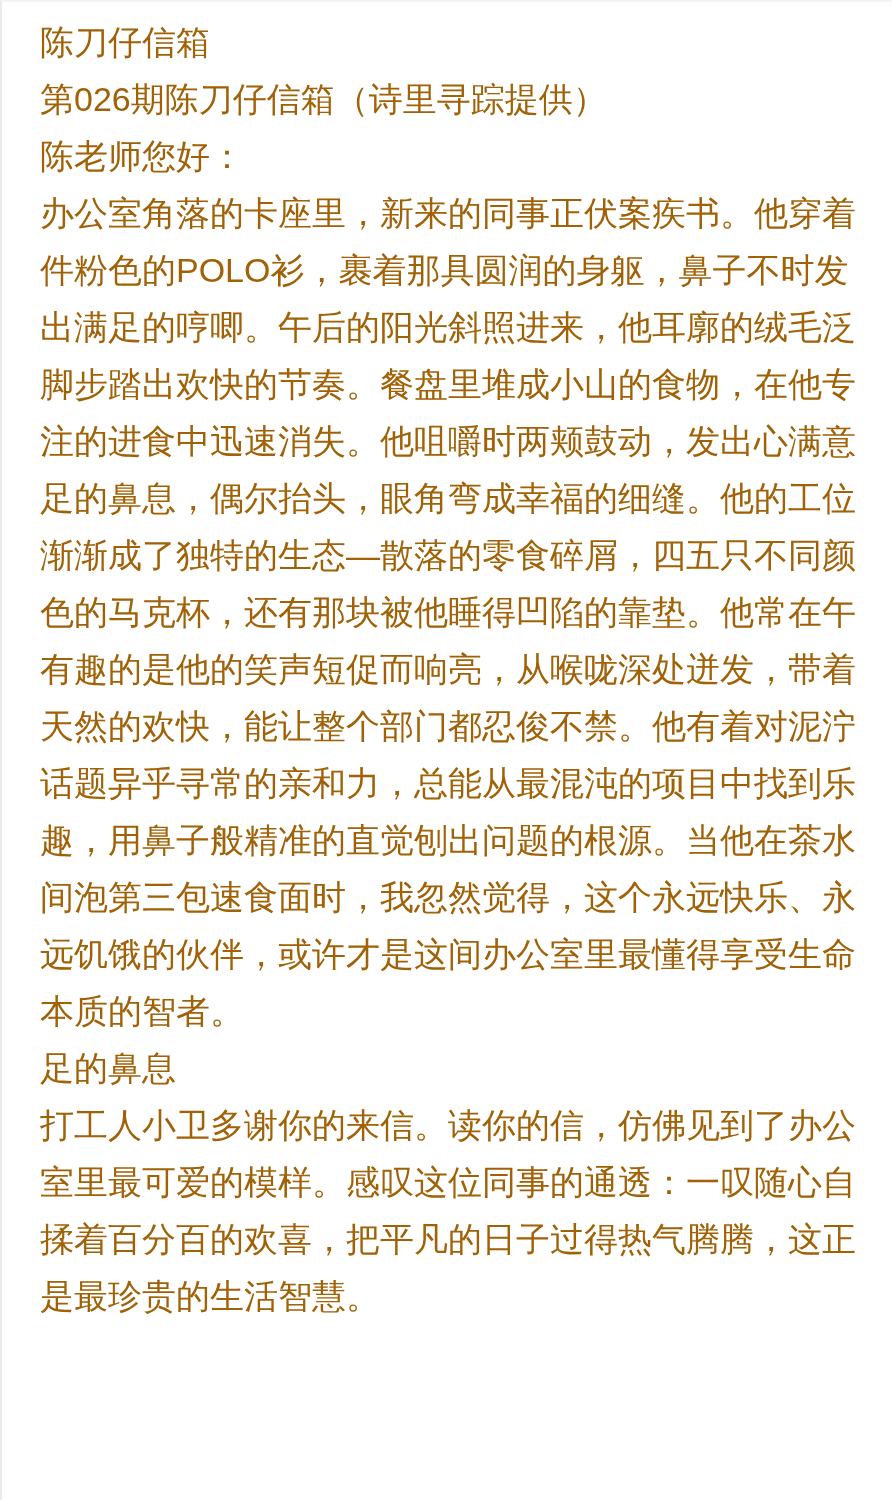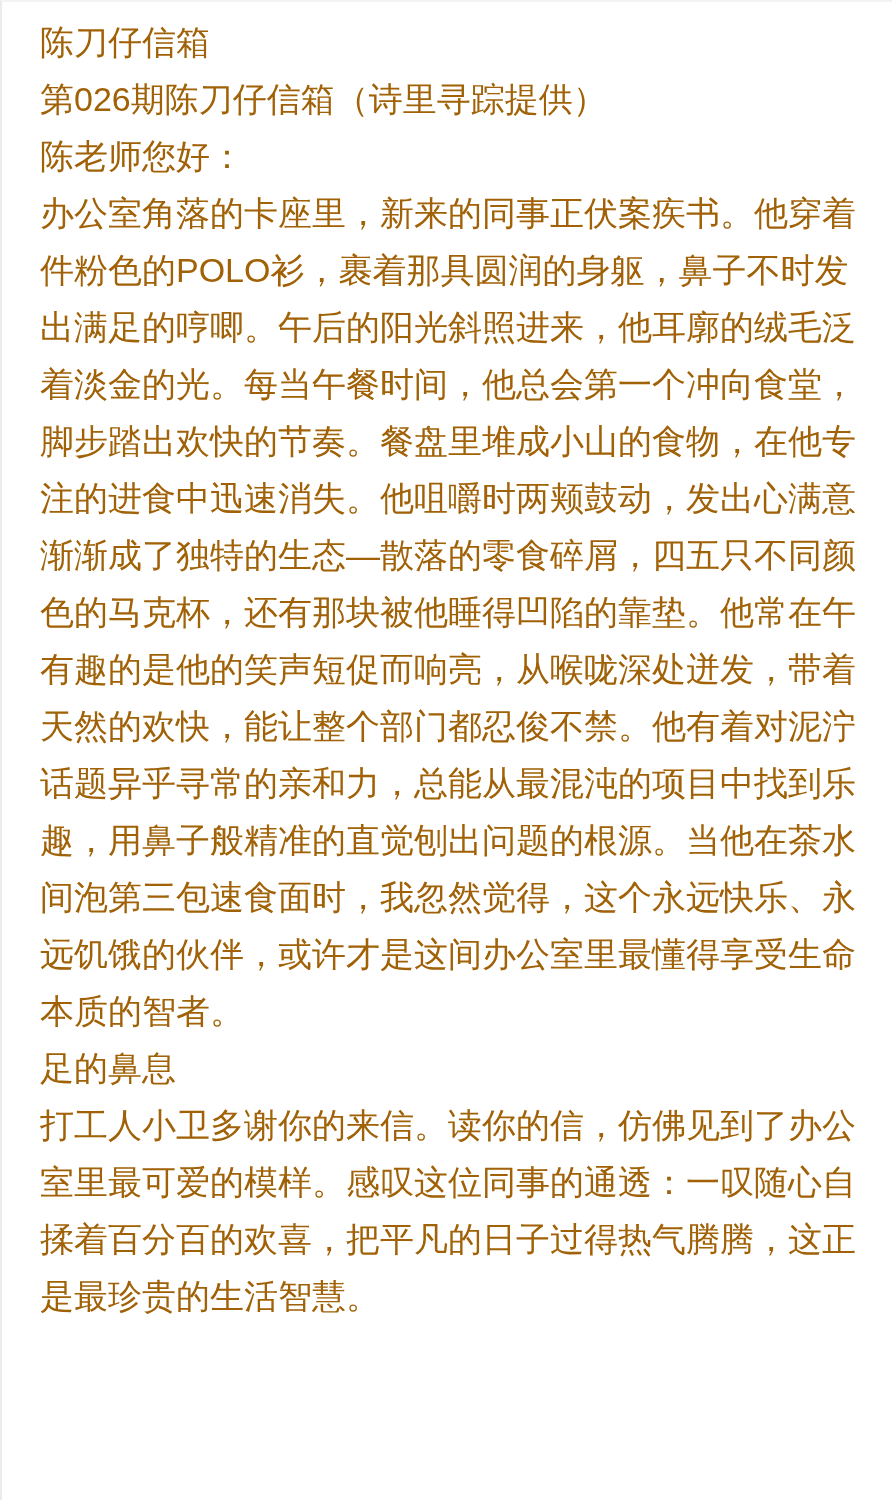--- a/index.html
+++ b/index.html
@@ -34,23 +34,23 @@
 <div class="page">
 
   <div class="line">陈刀仔信箱</div>
   <div class="line">第026期陈刀仔信箱（诗里寻踪提供）</div>
   <div class="line">陈老师您好：</div>
 
   <div>
     <div class="line">办公室角落的卡座里，新来的同事正伏案疾书。他穿着</div>
     <div class="line">件粉色的POLO衫，裹着那具圆润的身躯，鼻子不时发</div>
     <div class="line">出满足的哼唧。午后的阳光斜照进来，他耳廓的绒毛泛</div>
-    <div class="line">着淡金的光。每当午餐时间，他总会第一个冲向食堂，</div>
     <div class="line">脚步踏出欢快的节奏。餐盘里堆成小山的食物，在他专</div>
     <div class="line">注的进食中迅速消失。他咀嚼时两颊鼓动，发出心满意</div>
+    <div class="line">足的鼻息，偶尔抬头，眼角弯成幸福的细缝。他的工位</div>
     <div class="line">渐渐成了独特的生态—散落的零食碎屑，四五只不同颜</div>
     <div class="line">色的马克杯，还有那块被他睡得凹陷的靠垫。他常在午</div>
     <div class="line">有趣的是他的笑声短促而响亮，从喉咙深处迸发，带着</div>
     <div class="line">天然的欢快，能让整个部门都忍俊不禁。他有着对泥泞</div>
     <div class="line">话题异乎寻常的亲和力，总能从最混沌的项目中找到乐</div>
     <div class="line">趣，用鼻子般精准的直觉刨出问题的根源。当他在茶水</div>
     <div class="line">间泡第三包速食面时，我忽然觉得，这个永远快乐、永</div>
     <div class="line">远饥饿的伙伴，或许才是这间办公室里最懂得享受生命</div>
     <div class="line">本质的智者。</div>
   </div>

